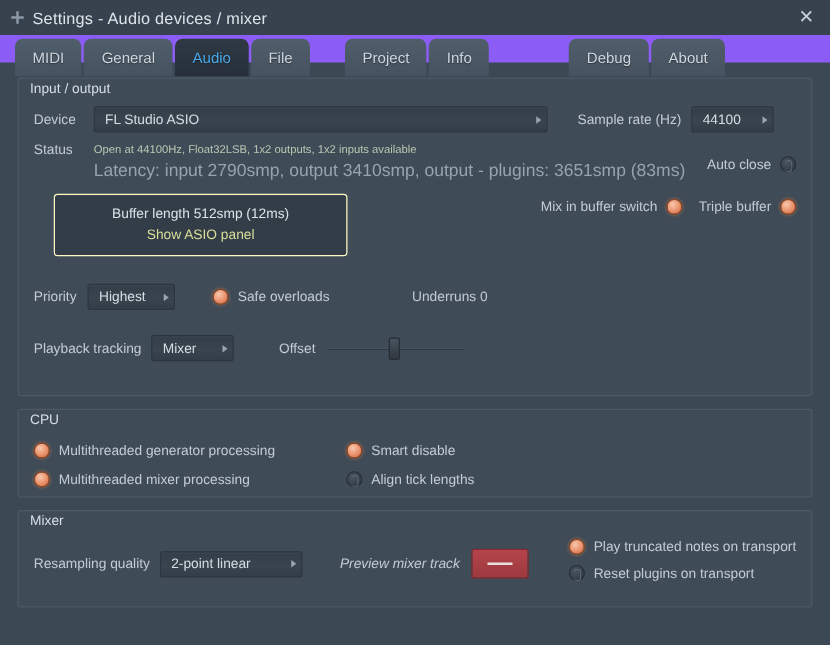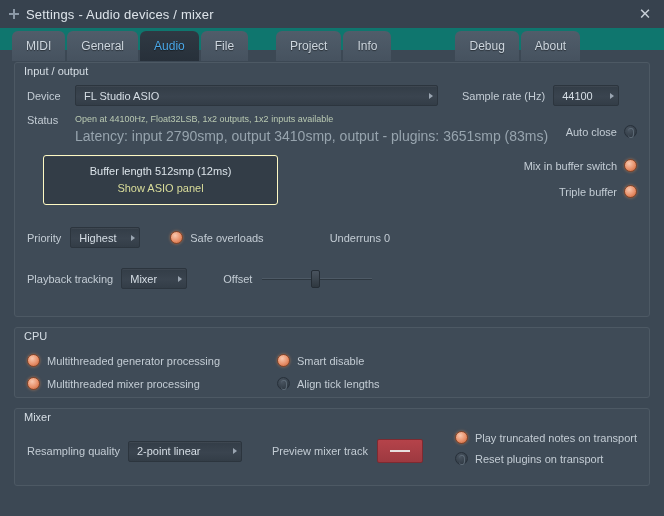--- a/index.html
+++ b/index.html
@@ -57,21 +57,21 @@
     font-size: 15px;
     line-height: 18px;
     text-align: center;
     color: #c6ced6;
     cursor: pointer;
   }
 
   
   .tabbar {
     height: 33px;
-    background: #0f766e;
+    background: #8b5cf6;
     position: relative;
     display: flex;
     align-items: flex-end;
   }
   .tabbar::after {
     content: "";
     position: absolute;
     left: 0; right: 0; bottom: 0;
     height: 3px;
     background: #39434f;
@@ -315,21 +315,21 @@
           <span class="knob off"></span>
           <span class="label">Auto close</span>
         </div>
       </div>
 
       <div class="row" style="margin-top:8px;align-items:flex-start;">
         <div class="buffer-panel" style="margin-left:16px;">
           <div class="buffer-main">Buffer length 512smp (12ms)</div>
           <div class="buffer-link">Show ASIO panel</div>
         </div>
-        <div style="position:absolute;right:0;top:4px;display:flex;flex-direction:column;gap:13px;align-items:flex-end;">
+        <div style="position:absolute;right:0;top:4px;display:flex;flex-direction:row;gap:13px;align-items:flex-end;">
           <div class="toggle-item rtl">
             <span class="knob on"></span>
             <span class="label">Mix in buffer switch</span>
           </div>
           <div class="toggle-item rtl">
             <span class="knob on"></span>
             <span class="label">Triple buffer</span>
           </div>
         </div>
       </div>
@@ -391,21 +391,21 @@
 
   <div class="group" style="height:78px;">
     <div class="group-title">Mixer</div>
     <div class="group-body" style="padding-top:30px;">
       <div class="row">
         <span class="label">Resampling quality</span>
         <div class="dropdown" style="width:114px;margin-left:8px;">
           <span class="val">2-point linear</span>
           <span class="arrow"></span>
         </div>
-        <span class="label" style="margin-left:30px;">Preview mixer track</span>
+        <span class="label" style="margin-left:30px;font-style:italic;">Preview mixer track</span>
         <div class="red-btn" style="margin-left:9px;">
           <span class="dash"></span>
         </div>
         <div style="position:absolute;right:0;top:-8px;display:flex;flex-direction:column;gap:8px;">
           <div class="toggle-item">
             <span class="knob on"></span>
             <span class="label">Play truncated notes on transport</span>
           </div>
           <div class="toggle-item">
             <span class="knob off"></span>

